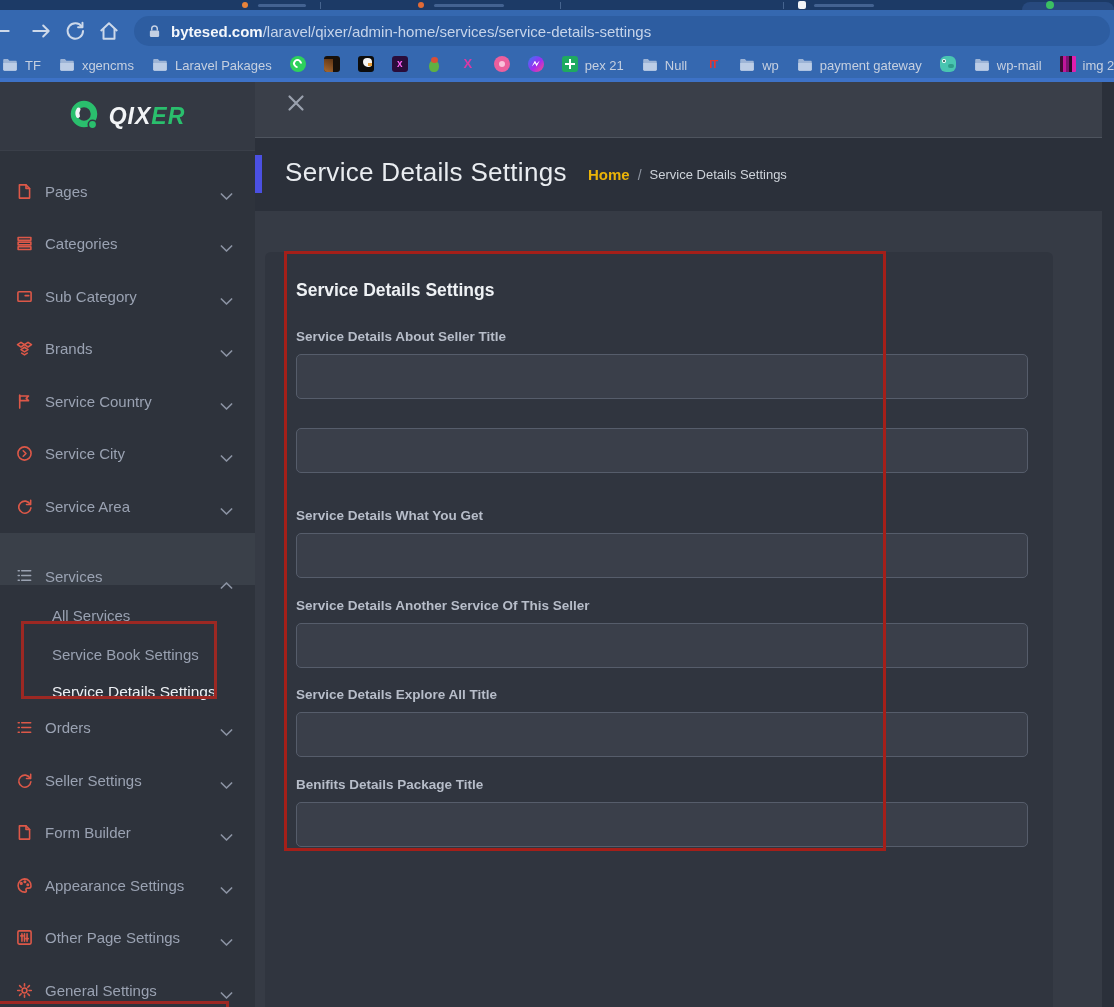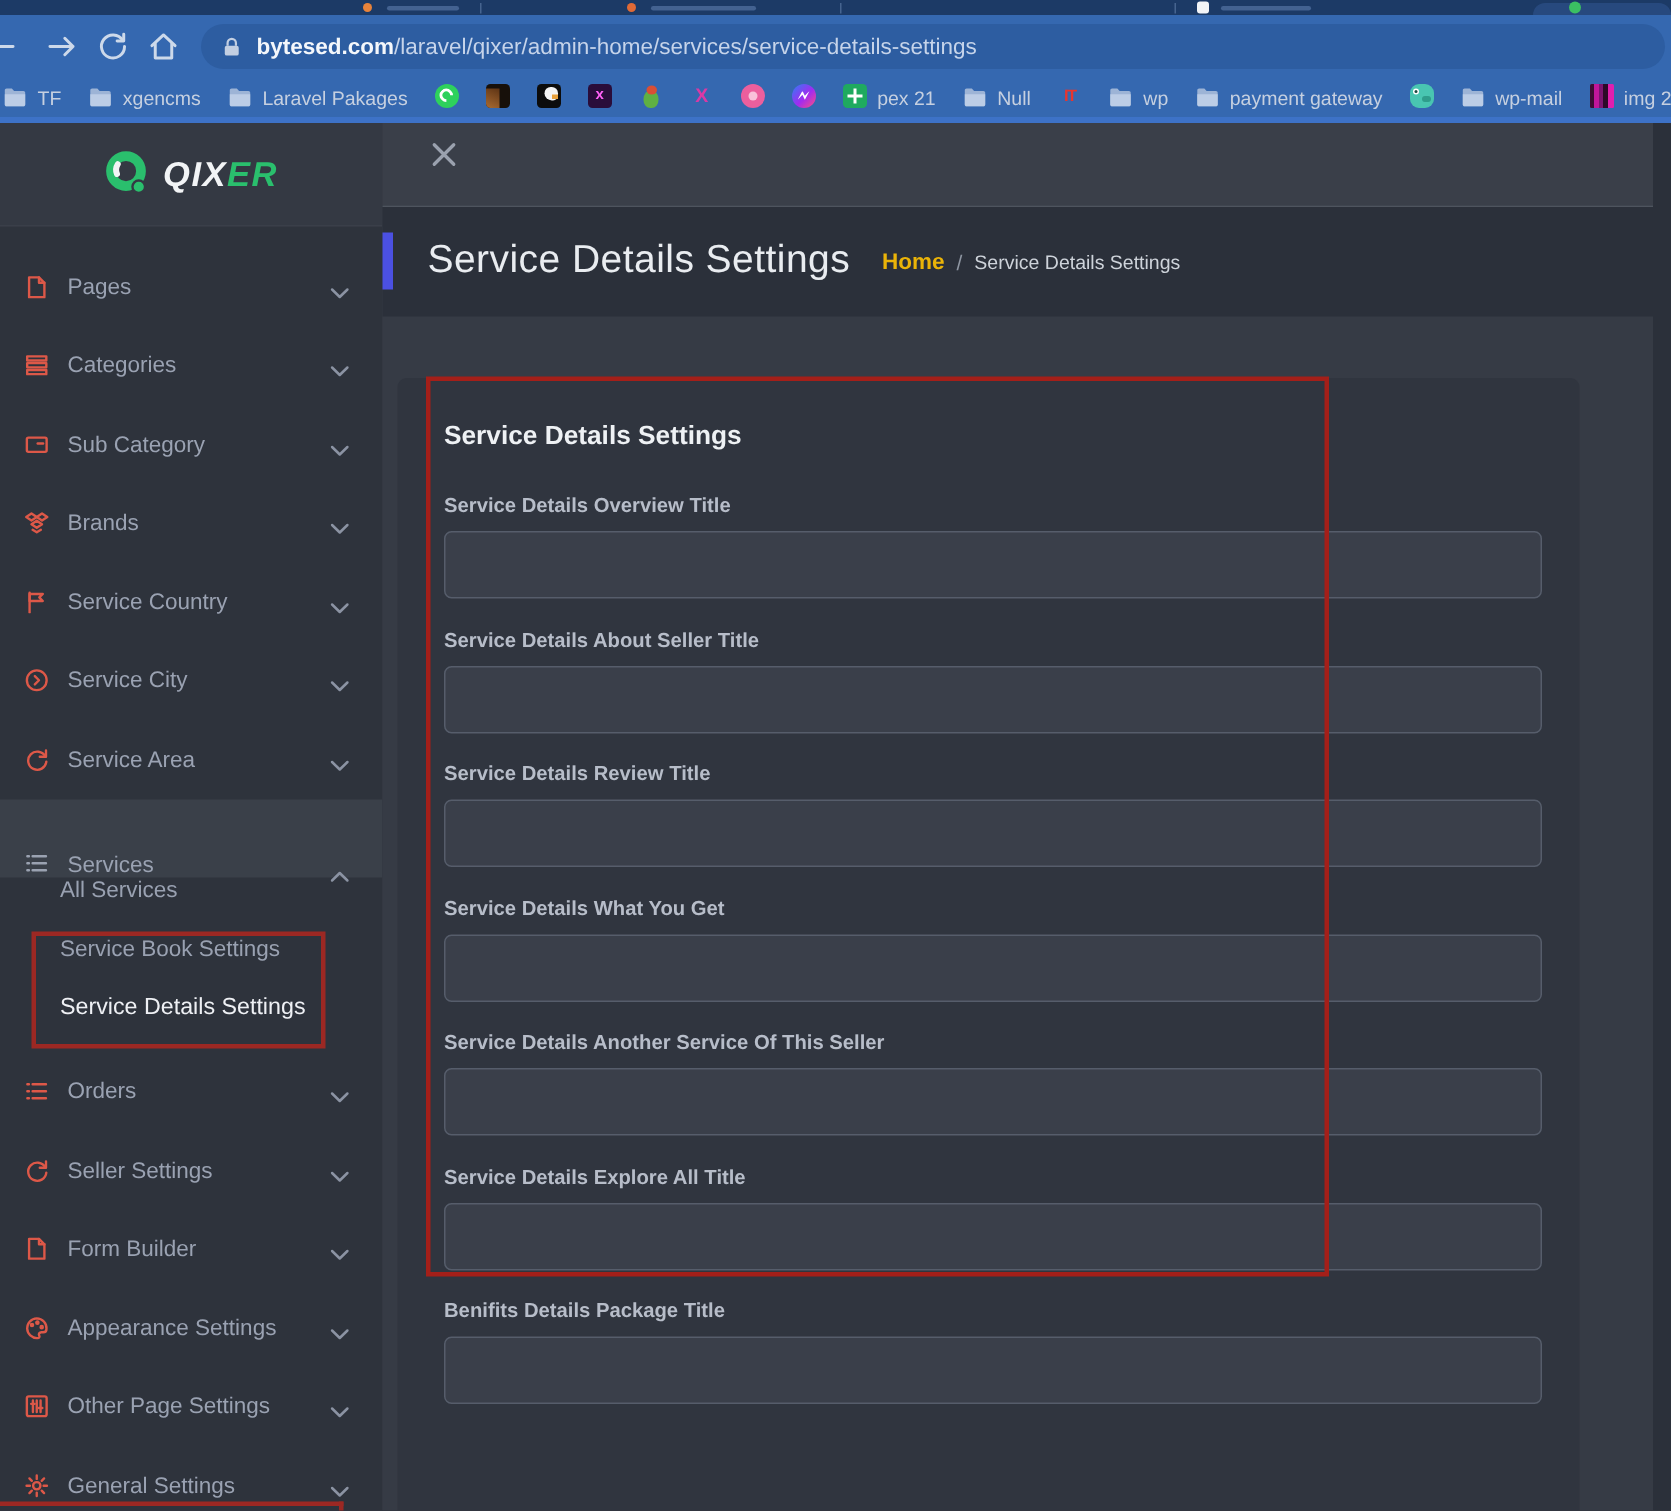--- a/index.html
+++ b/index.html
@@ -39,21 +39,21 @@
   .logo-text .p2{color:#2abf6d;}
   .menu{padding-top:14px;}
   .m-item{height:52.5px;display:flex;align-items:center;padding:0 22px 0 14px;color:#9aa2b2;font-size:15px;cursor:pointer;}
   .m-item.active{background:#3a4049;align-items:flex-end;}
   .m-item .icn{width:20px;height:20px;color:#dd5848;margin-right:11px;flex:0 0 auto;display:flex;align-items:center;justify-content:center;}
   .m-item.muted-icon .icn{color:#9aa2b1;}
   .icn svg{width:17px;height:17px;stroke:currentColor;fill:none;stroke-width:1.5;stroke-linecap:round;stroke-linejoin:round;}
   .chev{margin-left:auto;width:13px;height:9px;color:#8b93a3;flex:0 0 auto;}
   .chev svg{width:13px;height:9px;stroke:currentColor;fill:none;stroke-width:1.8;stroke-linecap:round;stroke-linejoin:round;}
   .chev.up svg{transform:rotate(180deg);}
-  .m-sub{height:38.8px;display:flex;align-items:flex-start;padding-left:40px;color:#99a1b1;font-size:15px;cursor:pointer;}
+  .m-sub{height:38.8px;display:flex;align-items:flex-end;padding-left:52px;color:#99a1b1;font-size:15px;cursor:pointer;}
   .m-sub.active{color:#eef0f4;font-size:15.5px;}
   
   .main{position:absolute;left:255px;top:82px;width:859px;height:925px;background:#363b45;}
   .topbar{position:absolute;left:0;top:0;width:100%;height:55px;background:#3a3f49;}
   .close-x{position:absolute;left:30px;top:10px;width:22px;height:22px;color:#9aa1ae;cursor:pointer;}
   .close-x svg{width:22px;height:22px;stroke:currentColor;stroke-width:2.2;stroke-linecap:round;}
   .pagehead{position:absolute;left:0;top:55px;width:100%;height:73px;background:#2b303a;border-top:1px solid #4e545e;}
   .accent{position:absolute;left:0;top:17px;width:7px;height:38px;background:#4b50e2;}
   .page-title{position:absolute;left:30px;top:19px;font-size:26px;font-weight:400;color:#e9ecf0;letter-spacing:.3px;}
   .crumbs{position:absolute;left:333px;top:28px;display:flex;align-items:center;gap:8px;}
@@ -437,30 +437,25 @@
     <span class="page-title">Service Details Settings</span>
     <span class="crumbs">
       <span class="crumb-home">Home</span>
       <span class="crumb-sep">/</span>
       <span class="crumb-cur">Service Details Settings</span>
     </span>
   </div>
   <div class="card">
     <div class="card-title">Service Details Settings</div>
     <div class="fields">
-      <div class="field">
-          <label>Service Details Overview Title</label>
-          <input type="text" value="" style="">
-        </div>
         <div class="field">
           <label>Service Details About Seller Title</label>
           <input type="text" value="" style="">
         </div>
         <div class="field">
-          <label>Service Details Review Title</label>
           <input type="text" value="" style="">
         </div>
         <div class="field">
           <label>Service Details What You Get</label>
           <input type="text" value="" style="">
         </div>
         <div class="field">
           <label>Service Details Another Service Of This Seller</label>
           <input type="text" value="" style="">
         </div>

